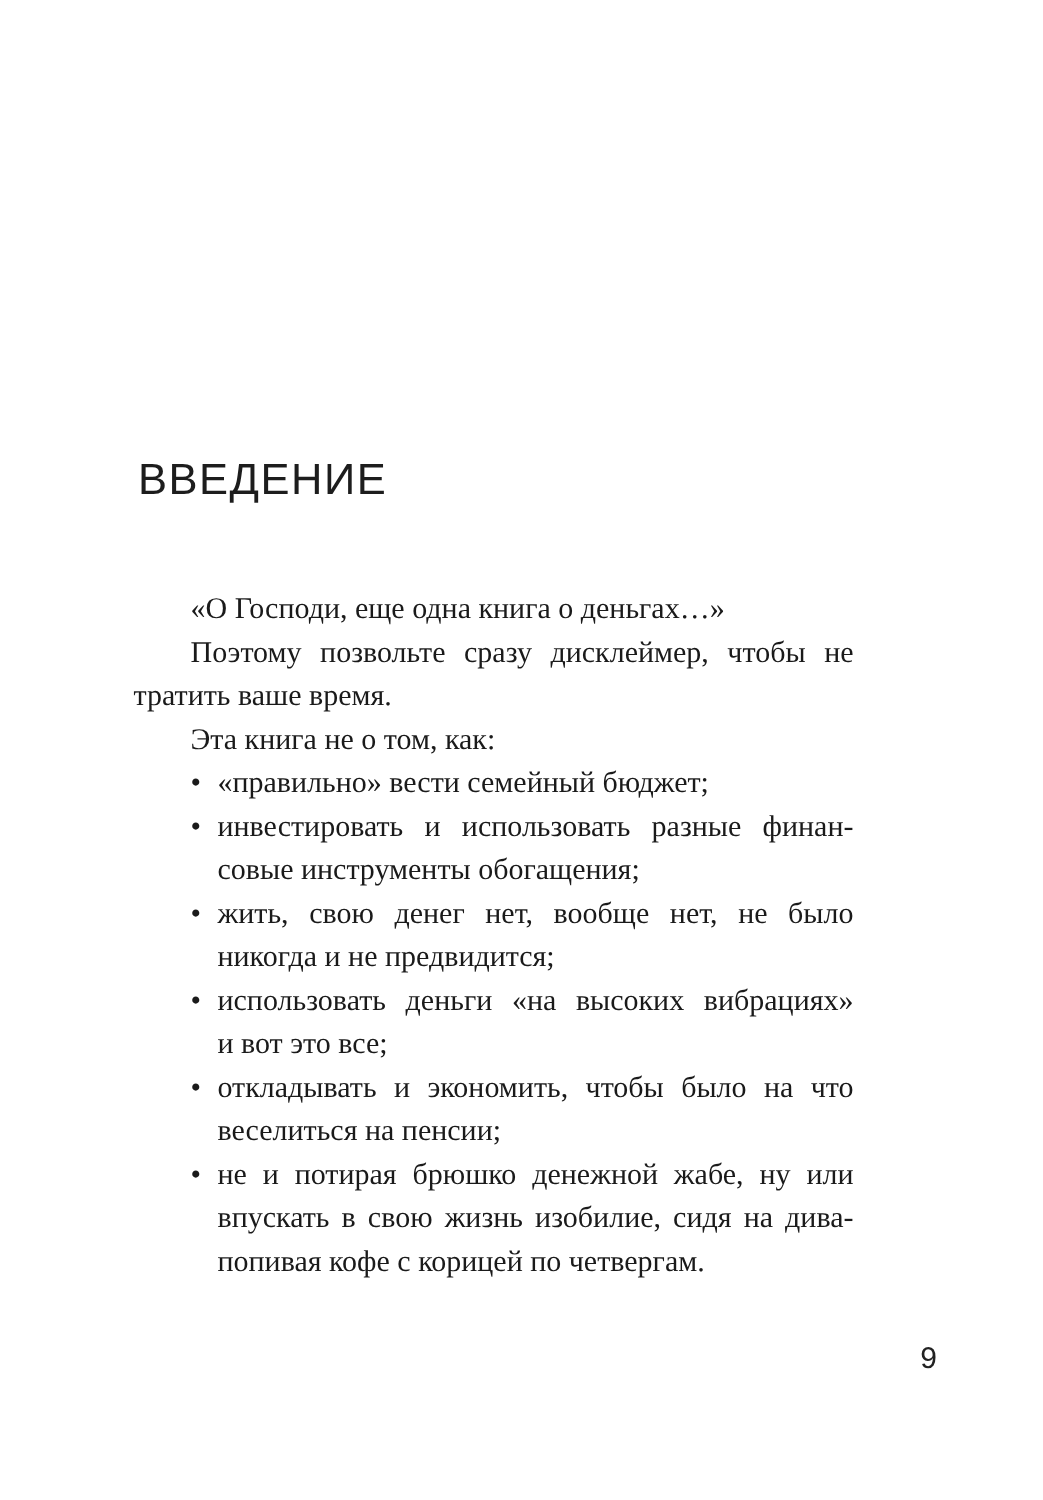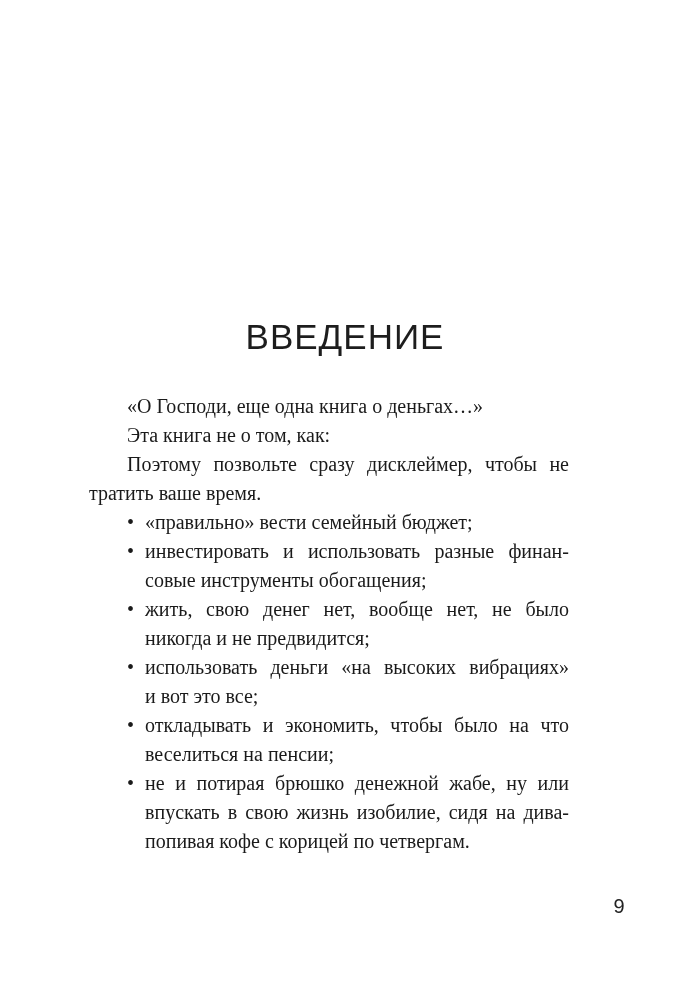--- a/index.html
+++ b/index.html
@@ -10,25 +10,24 @@
     background: #ffffff;
     color: #1c1c1c;
     font-family: "Liberation Serif", serif;
     overflow: hidden;
   }
   .chapter-title {
     position: absolute;
     top: 303px;
     left: 89px;
     width: 480px;
-    margin: 16px;
-    text-align: center;
+    margin: 3px;
     font-family: "Liberation Sans", sans-serif;
     font-weight: 400;
-    font-size: 35px;
+    font-size: 29px;
     line-height: 1;
     letter-spacing: 1px;
     color: #1d1d1d;
   }
   .body-column {
     position: absolute;
     top: 392px;
     left: 89px;
     width: 480px;
     font-size: 20px;
@@ -75,26 +74,26 @@
   <h1 class="chapter-title">ВВЕДЕНИЕ</h1>
 
   <div class="body-column">
 
     <div>
       <span class="line indent">«О Господи, еще одна книга о деньгах…»</span>
     </div>
 
 
     <div>
-      <span class="line indent">Эта книга не о том, как:</span>
+      <span class="line indent fill">Поэтому позвольте сразу дисклеймер, чтобы не</span>
+      <span class="line">тратить ваше время.</span>
     </div>
 
     <div>
-      <span class="line indent fill">Поэтому позвольте сразу дисклеймер, чтобы не</span>
-      <span class="line">тратить ваше время.</span>
+      <span class="line indent">Эта книга не о том, как:</span>
     </div>
 
     <div class="bullet-row">
       <span class="bullet-marker">•</span>
       <div class="bullet-lines">
         <span class="line">«правильно» вести семейный бюджет;</span>
       </div>
     </div>
 
     <div class="bullet-row">

